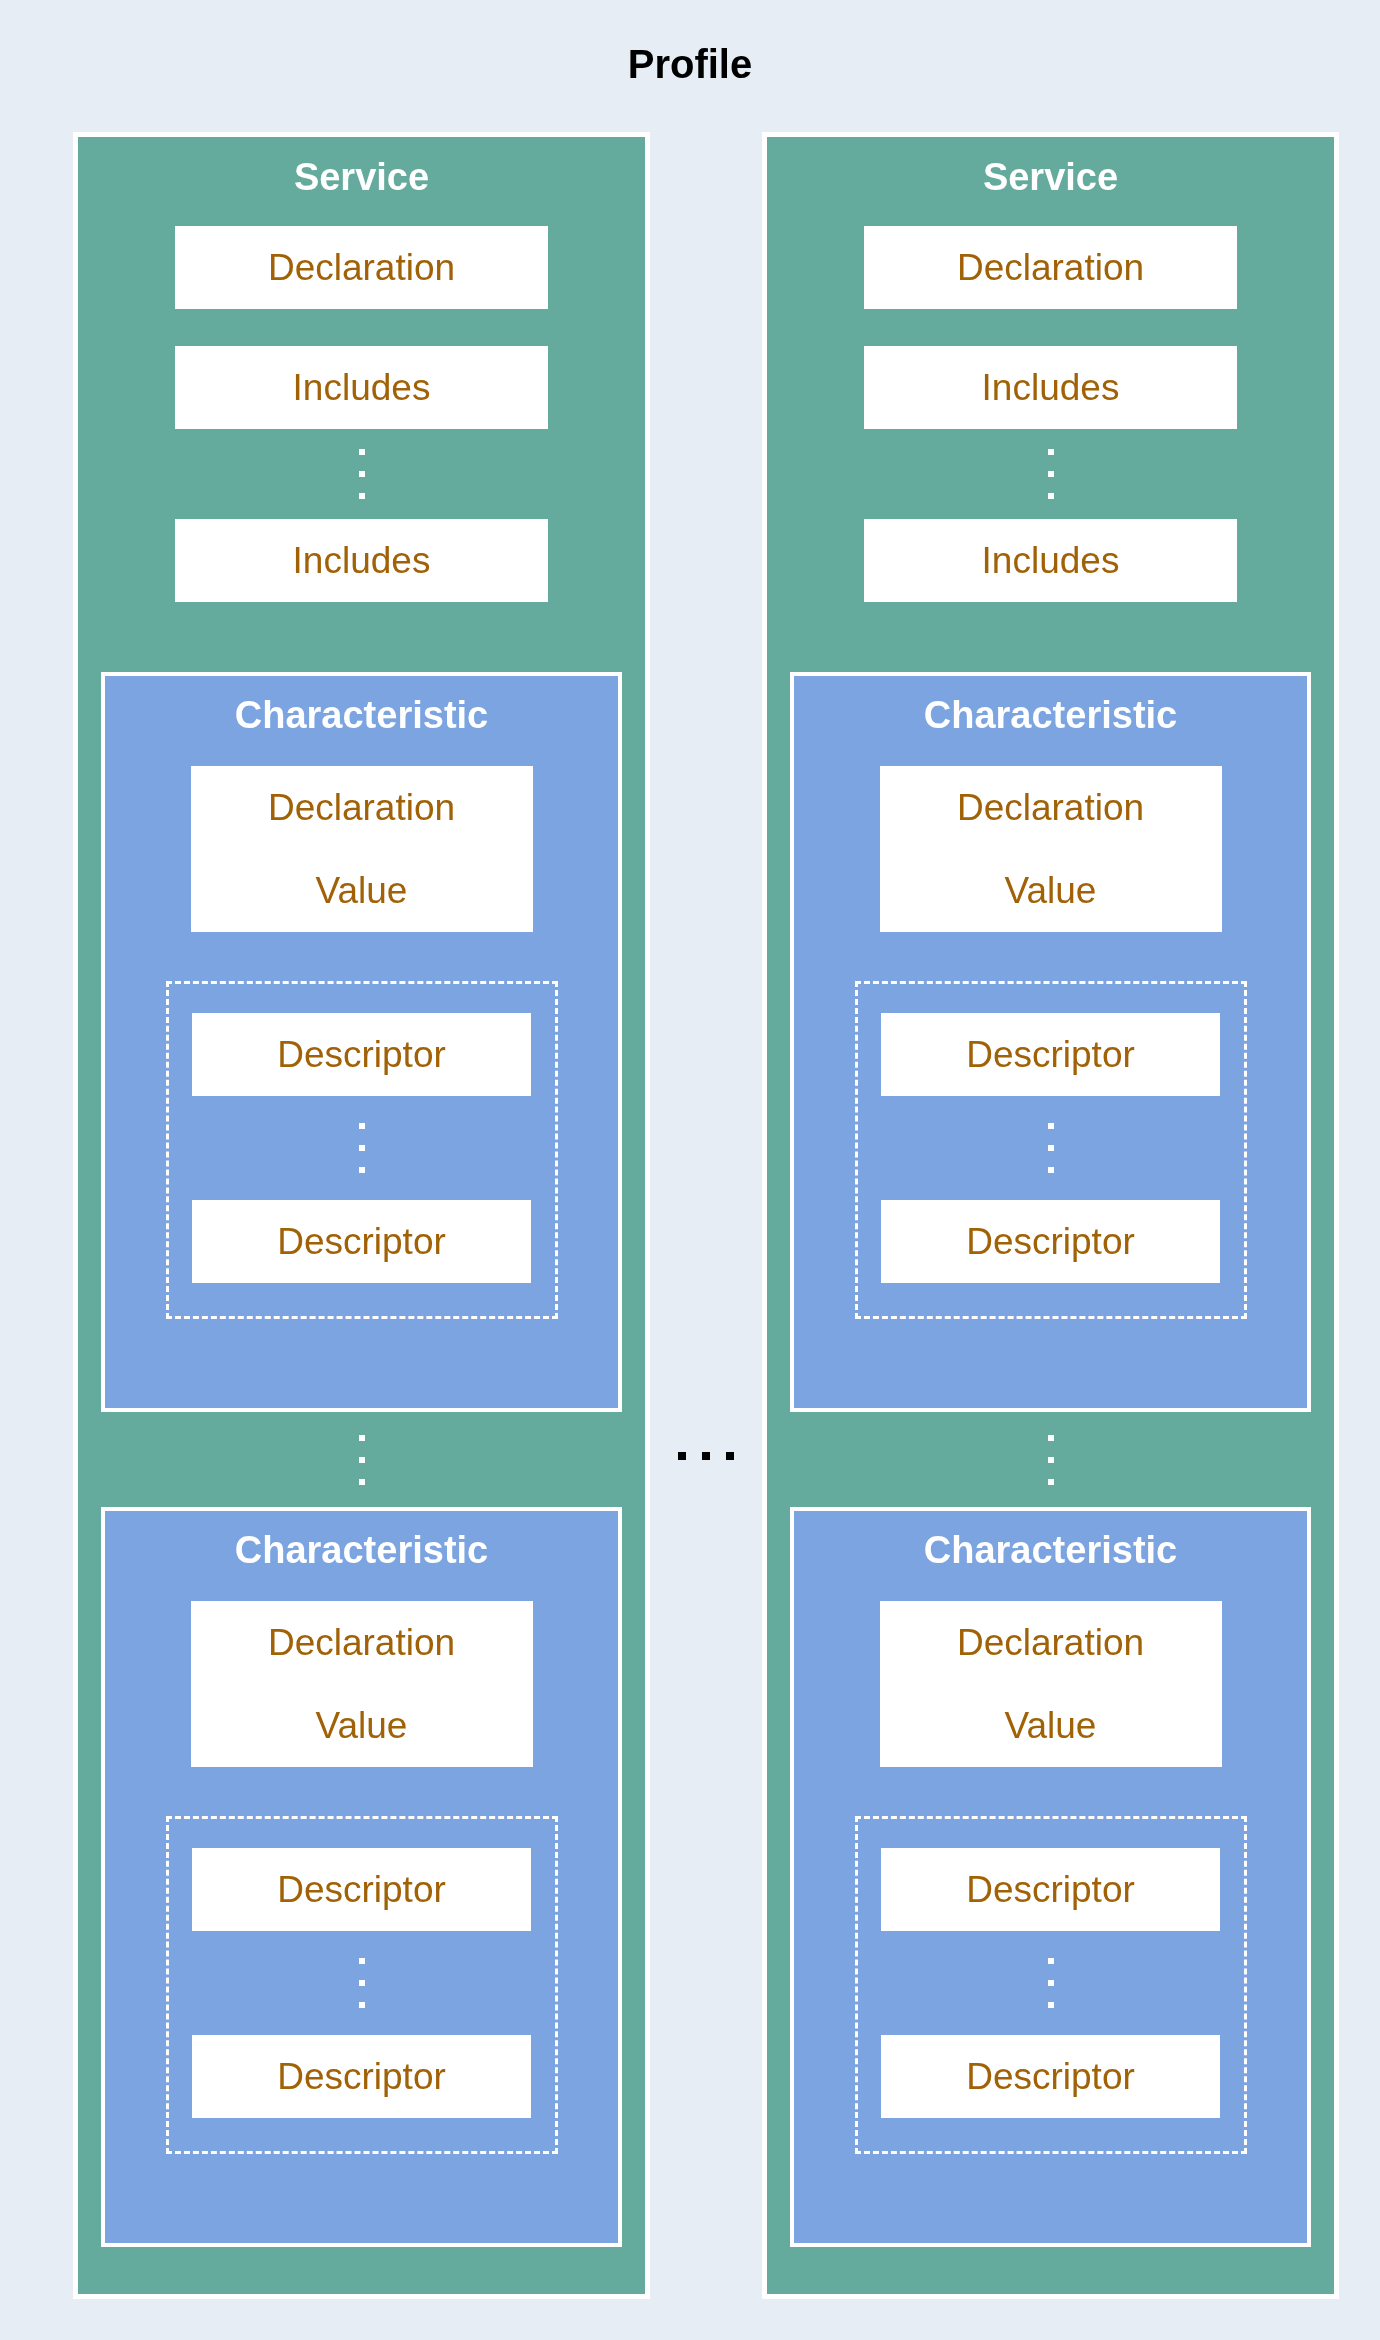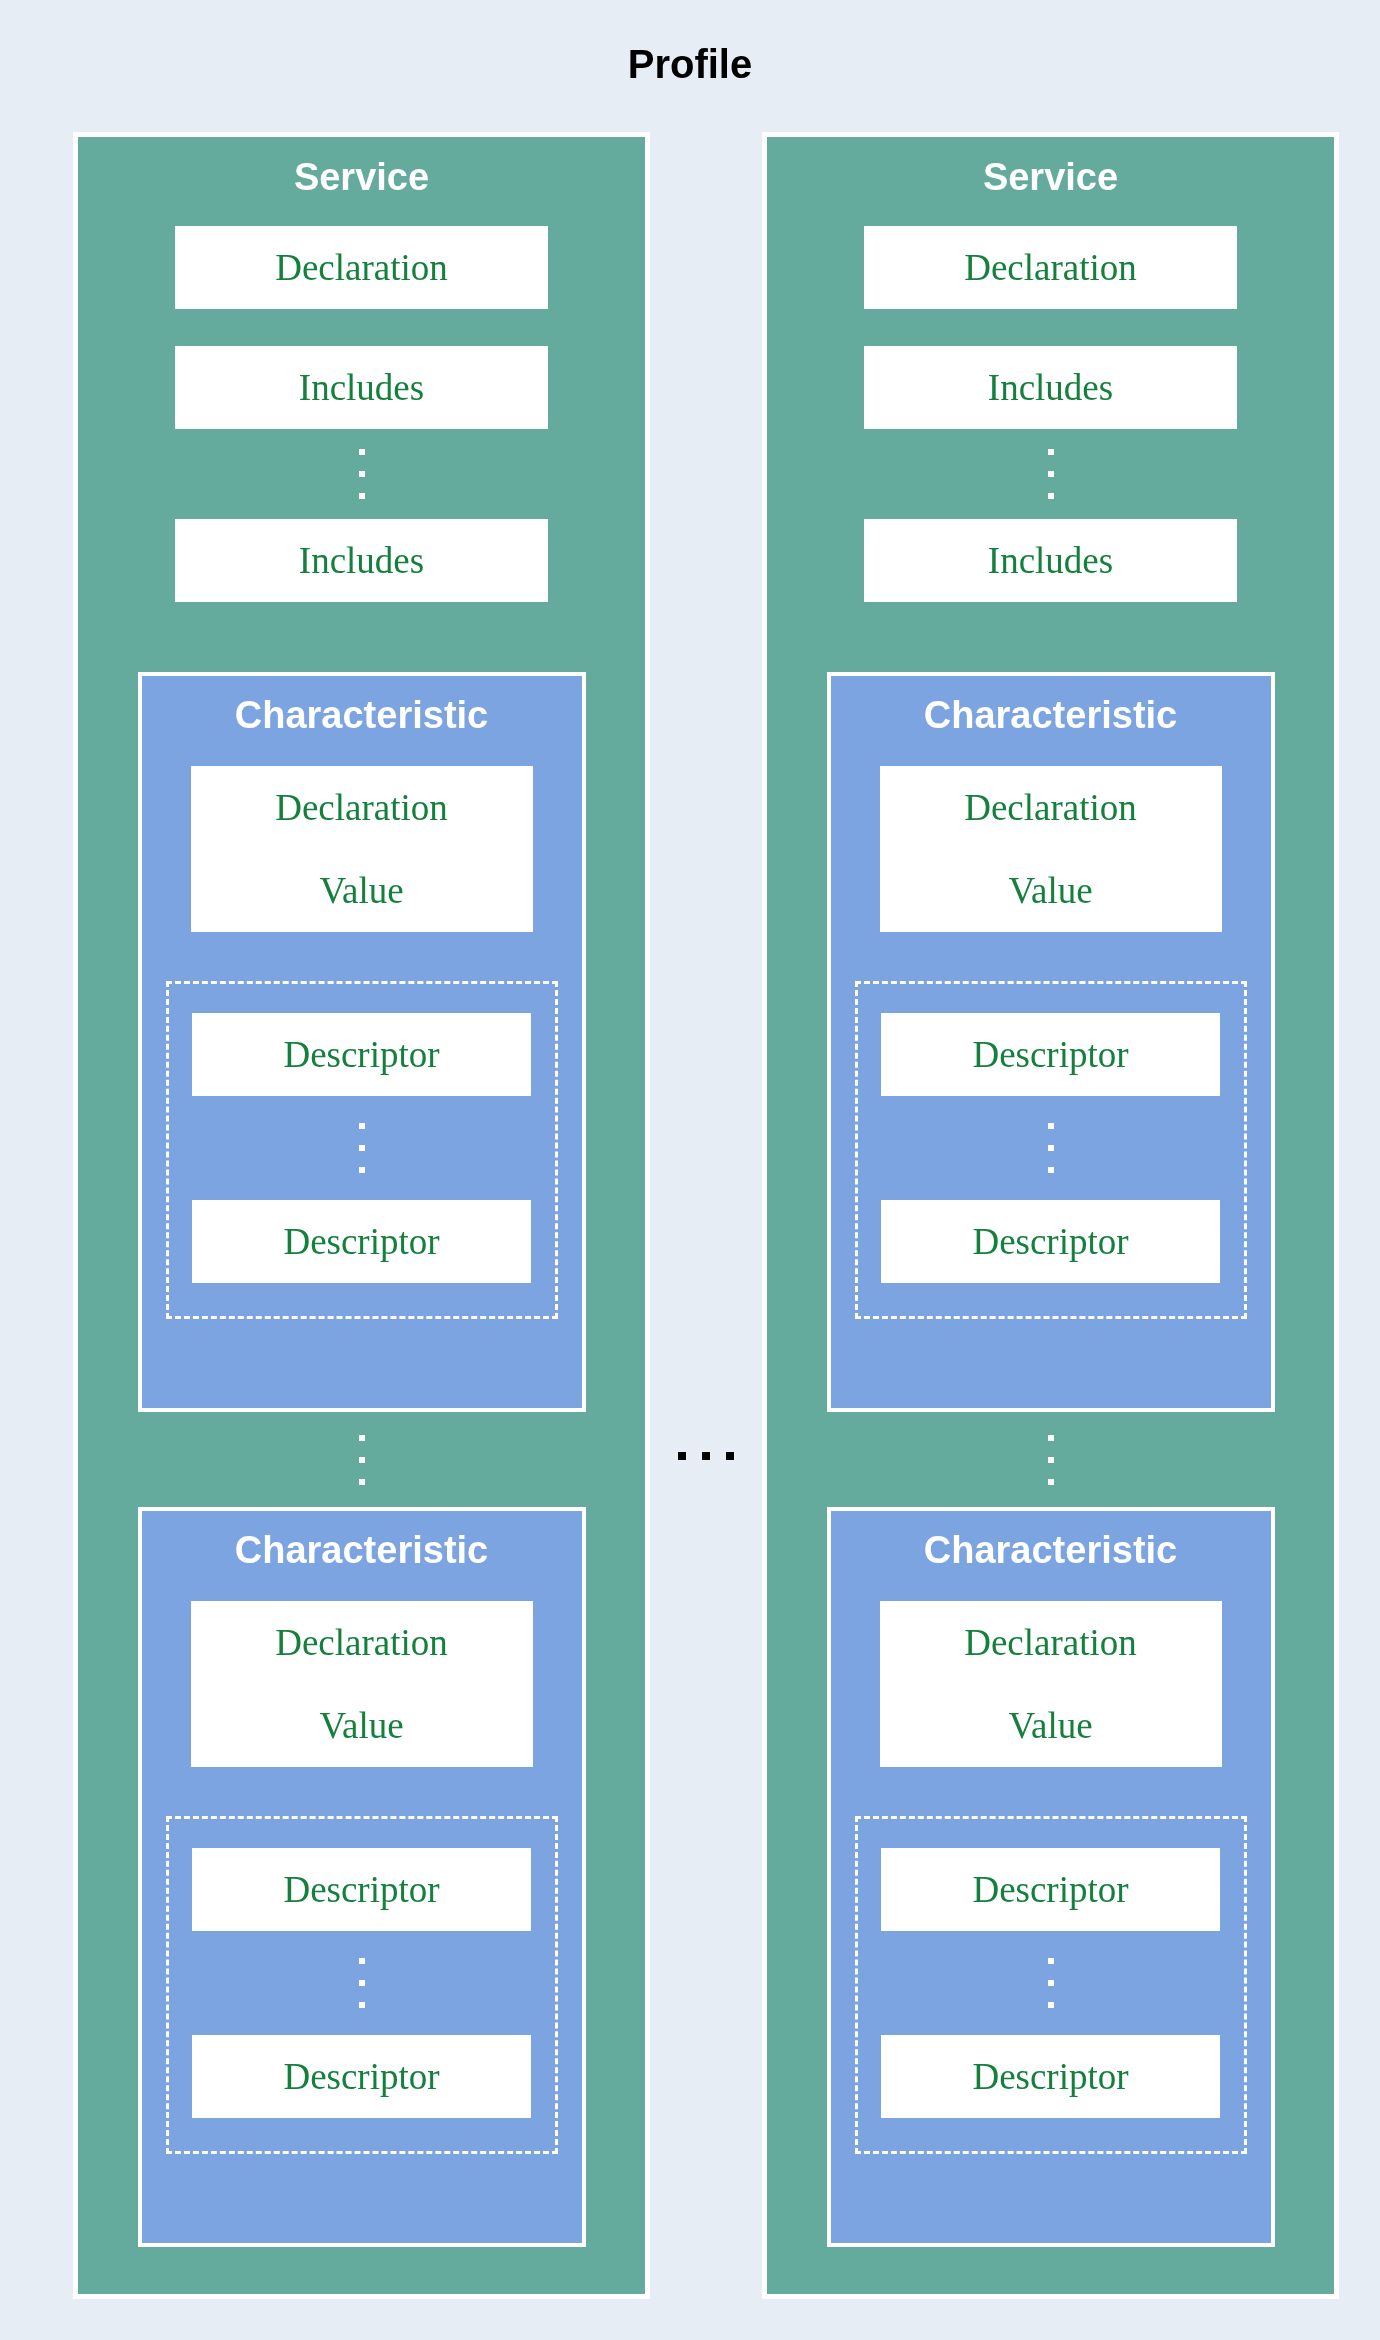--- a/index.html
+++ b/index.html
@@ -43,33 +43,32 @@
   .service-title {
     margin-top: 17px;
     font-size: 38px;
     line-height: 46px;
     font-weight: bold;
     color: #ffffff;
     text-align: center;
   }
   .white-box {
     background: #ffffff;
-    color: #15803d;
+    color: #a16207;
     font-size: 37px;
     display: flex;
     align-items: center;
     justify-content: center;
     text-align: center;
-    font-family: Liberation Serif, serif;
   }
   .svc-box { width: 373px; height: 83px; }
   .svc-declaration { margin-top: 26px; }
   .svc-includes-first { margin-top: 37px; }
   .characteristic {
-    width: 448px;
+    width: 521px;
     height: 740px;
     background: #7ba4e0;
     border: 4px solid #ffffff;
     box-sizing: border-box;
     display: flex;
     flex-direction: column;
     align-items: center;
   }
   .char-first { margin-top: 70px; }
   .char-title {

